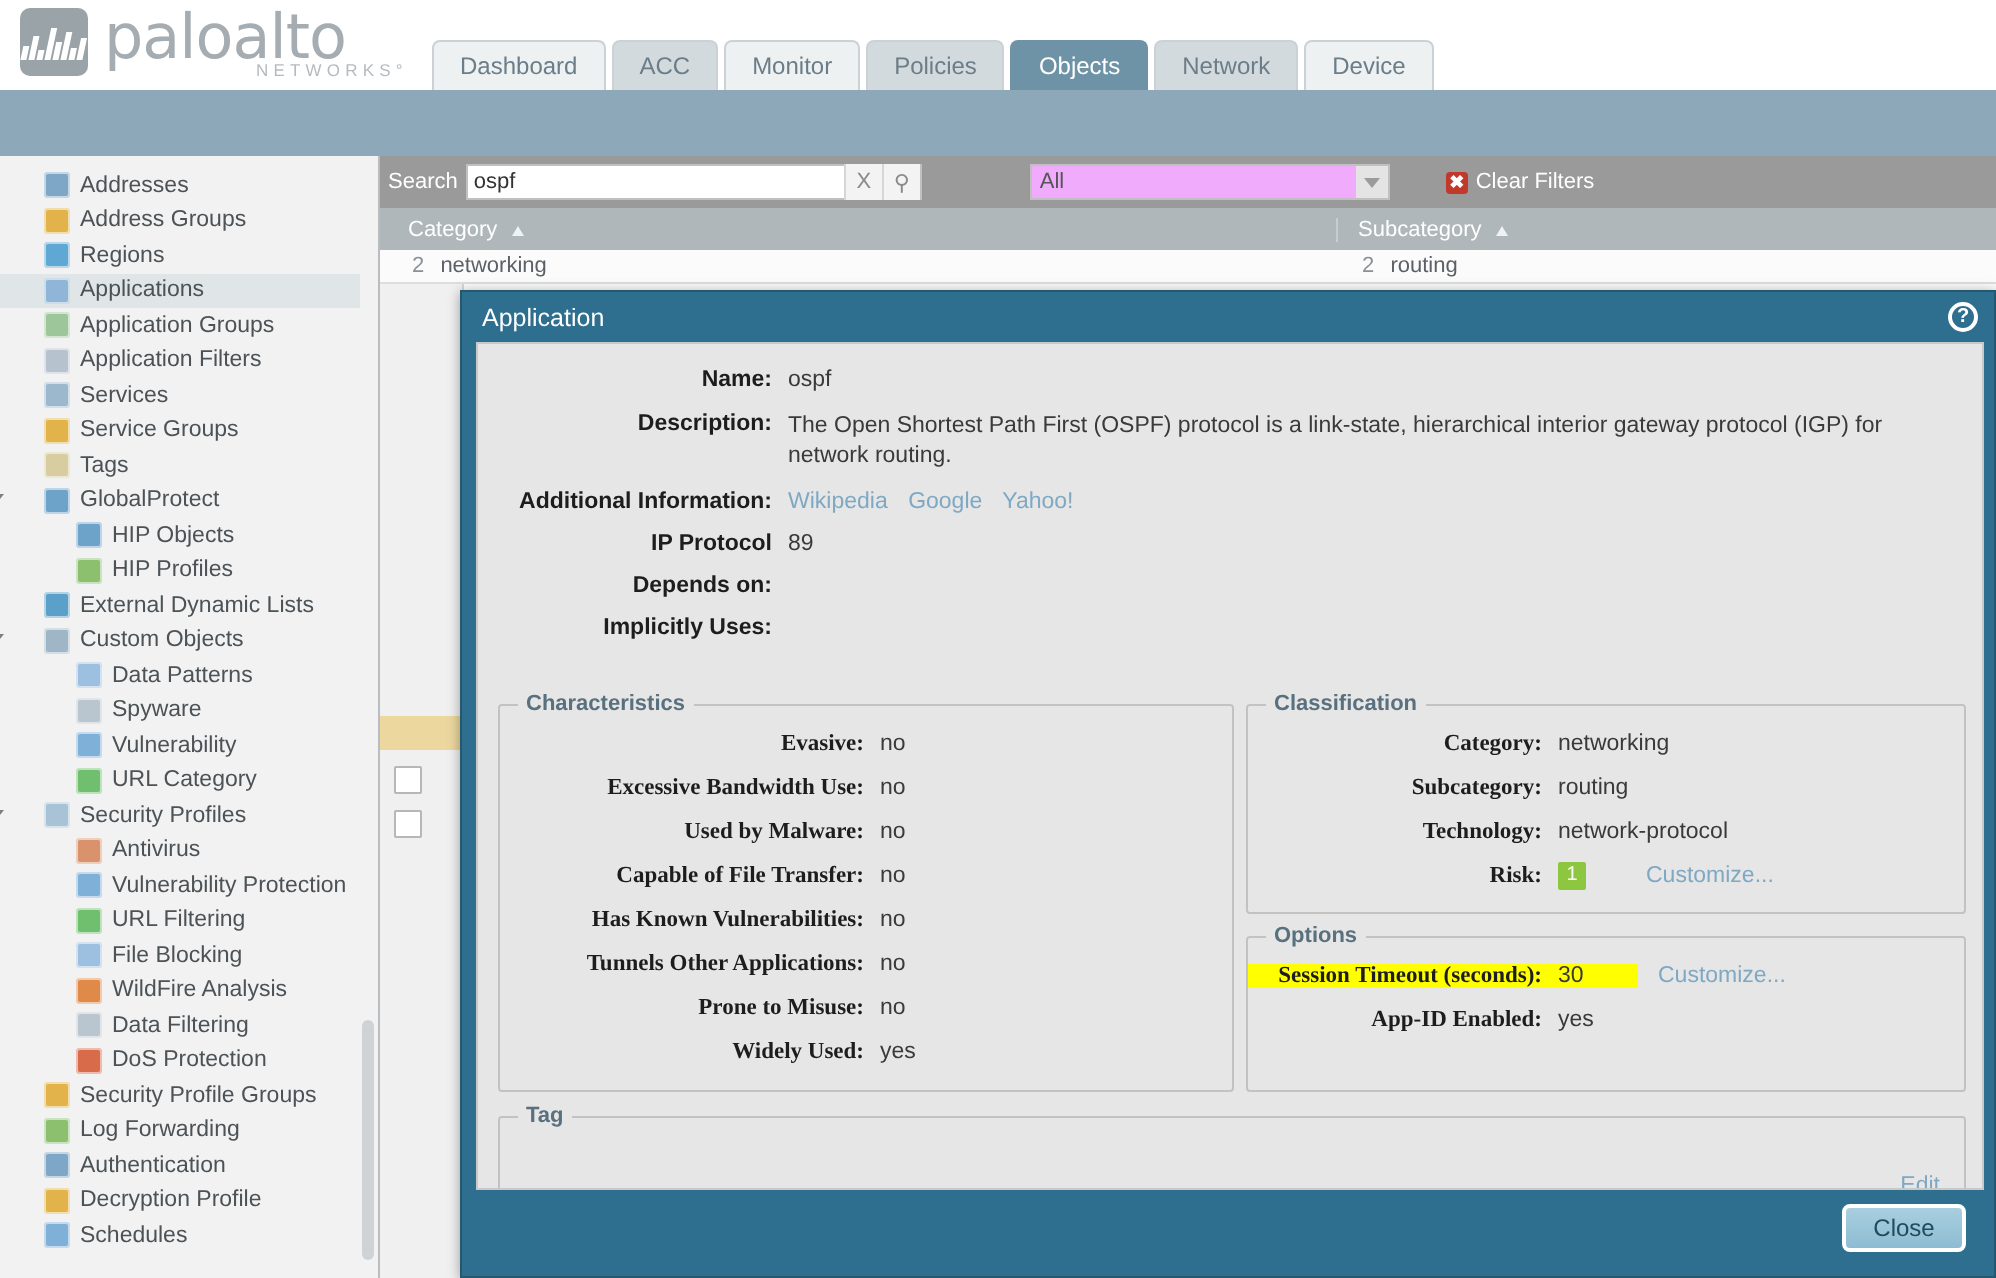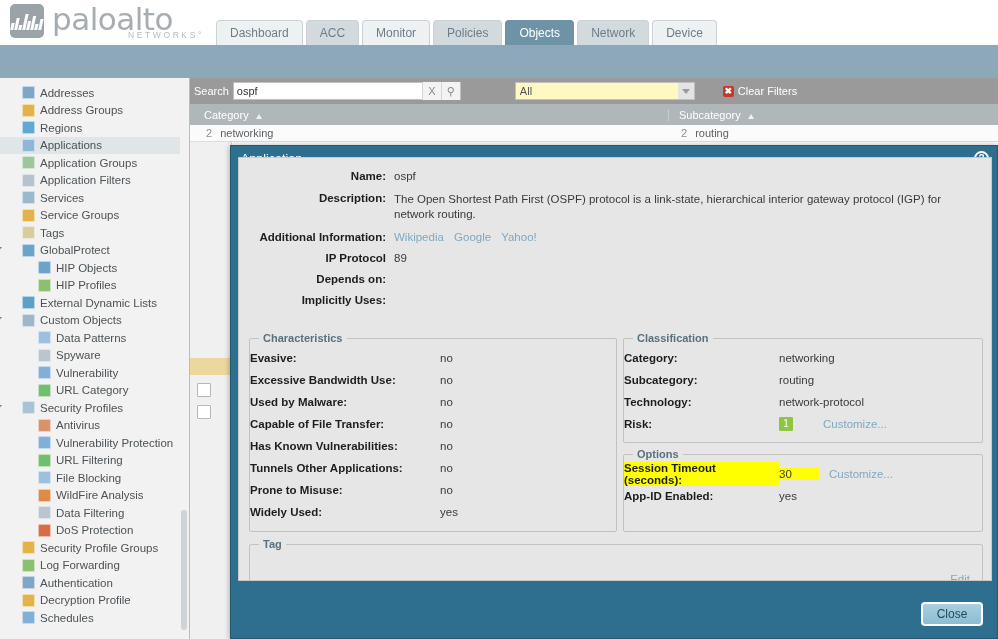--- a/index.html
+++ b/index.html
@@ -104,21 +104,21 @@
   .search-box input {
     border:none; outline:none; flex:1; height:16px; font-size:11px;
     font-family:"Liberation Sans", sans-serif; color:#333; padding-left:3px; background:transparent;
   }
   .sbtn {
     width:19px; height:18px; border-left:1px solid #d6d6d6;
     display:flex; align-items:center; justify-content:center; cursor:pointer;
     background:#f3f3f3; color:#8a8a8a; font-size:11px;
   }
   .select-box {
-    margin-left:54px; width:180px; height:18px; background:#fef9c3;
+    margin-left:54px; width:180px; height:18px; background:#f0abfc;
     border:1px solid #c0c0c0; display:flex; align-items:center; justify-content:space-between;
     padding-left:4px; font-size:11px; color:#555; cursor:pointer;
   }
   .select-arrow {
     width:16px; height:16px; background:#e4e4e4; display:flex; align-items:center; justify-content:center;
   }
   .select-arrow i { width:0;height:0;border-left:4px solid transparent;border-right:4px solid transparent;border-top:5px solid #9b9b9b; display:block;}
   .clearfilters {
     margin-left:28px; display:flex; align-items:center; gap:4px; color:#ffffff; font-size:11px; cursor:pointer;
   }
@@ -160,21 +160,21 @@
   .modal-title {
     height:25px; display:flex; align-items:center; justify-content:space-between;
     padding:0 8px 0 10px; color:#ffffff; font-size:12.5px;
   }
   .help-icon {
     width:15px; height:15px; border-radius:50%; border:2px solid #ffffff;
     display:flex; align-items:center; justify-content:center;
     color:#ffffff; font-size:10px; font-weight:bold; cursor:pointer; line-height:1;
   }
   .modal-body {
-    position:absolute; left:7px; top:11px; width:754px; height:424px;
+    position:absolute; left:7px; top:25px; width:754px; height:424px;
     background:#e6e6e6; border:1px solid #c9c9c9;
     overflow:hidden;
   }
   .modal-foot { position:absolute; left:0; bottom:0; width:768px; height:44px; }
   .close-btn {
     position:absolute; right:16px; top:8px; width:62px; height:24px;
     background:linear-gradient(#a9cfe0,#8dbcd2);
     border:2px solid #ffffff; border-radius:4px;
     color:#1f4a5f; font-size:12px; cursor:pointer;
     display:flex; align-items:center; justify-content:center;
@@ -187,21 +187,21 @@
   .links a { color:#7fa8c3; text-decoration:none; margin-right:7px; cursor:pointer; font-size:11.5px; }
 
   .fieldset {
     position:absolute; border:1px solid #c2c2c2; border-radius:2px; background:#e6e6e6;
   }
   .fieldset > .legend {
     position:absolute; top:-7px; left:9px; background:#e6e6e6; padding:0 4px;
     font-size:11px; color:#59707e; font-weight:bold;
   }
   .crow { display:flex; align-items:center; font-size:11.5px; height:22px; }
-  .clabel { text-align:left; font-weight:bold; color:#1d1d1d; padding-right:8px; }
+  .clabel { text-align:right; font-weight:bold; color:#1d1d1d; padding-right:8px;font-family:Liberation Serif, serif; }
   .cval { color:#3a3a3a; }
   .risk-badge {
     display:inline-block; min-width:14px; height:14px; background:#8dc63f; color:#ffffff;
     font-size:10px; text-align:center; line-height:14px; padding:0 3px; border-radius:1px;
   }
   .customize { color:#7fa8c3; text-decoration:none; cursor:pointer; margin-left:30px; font-size:11.5px; }
   .hl-yellow { background:#ffff00; }
   .edit-link { position:absolute; right:12px; bottom:8px; color:#7fa8c3; font-size:11.5px; cursor:pointer; text-decoration:none; }
 </style>
 </head>

